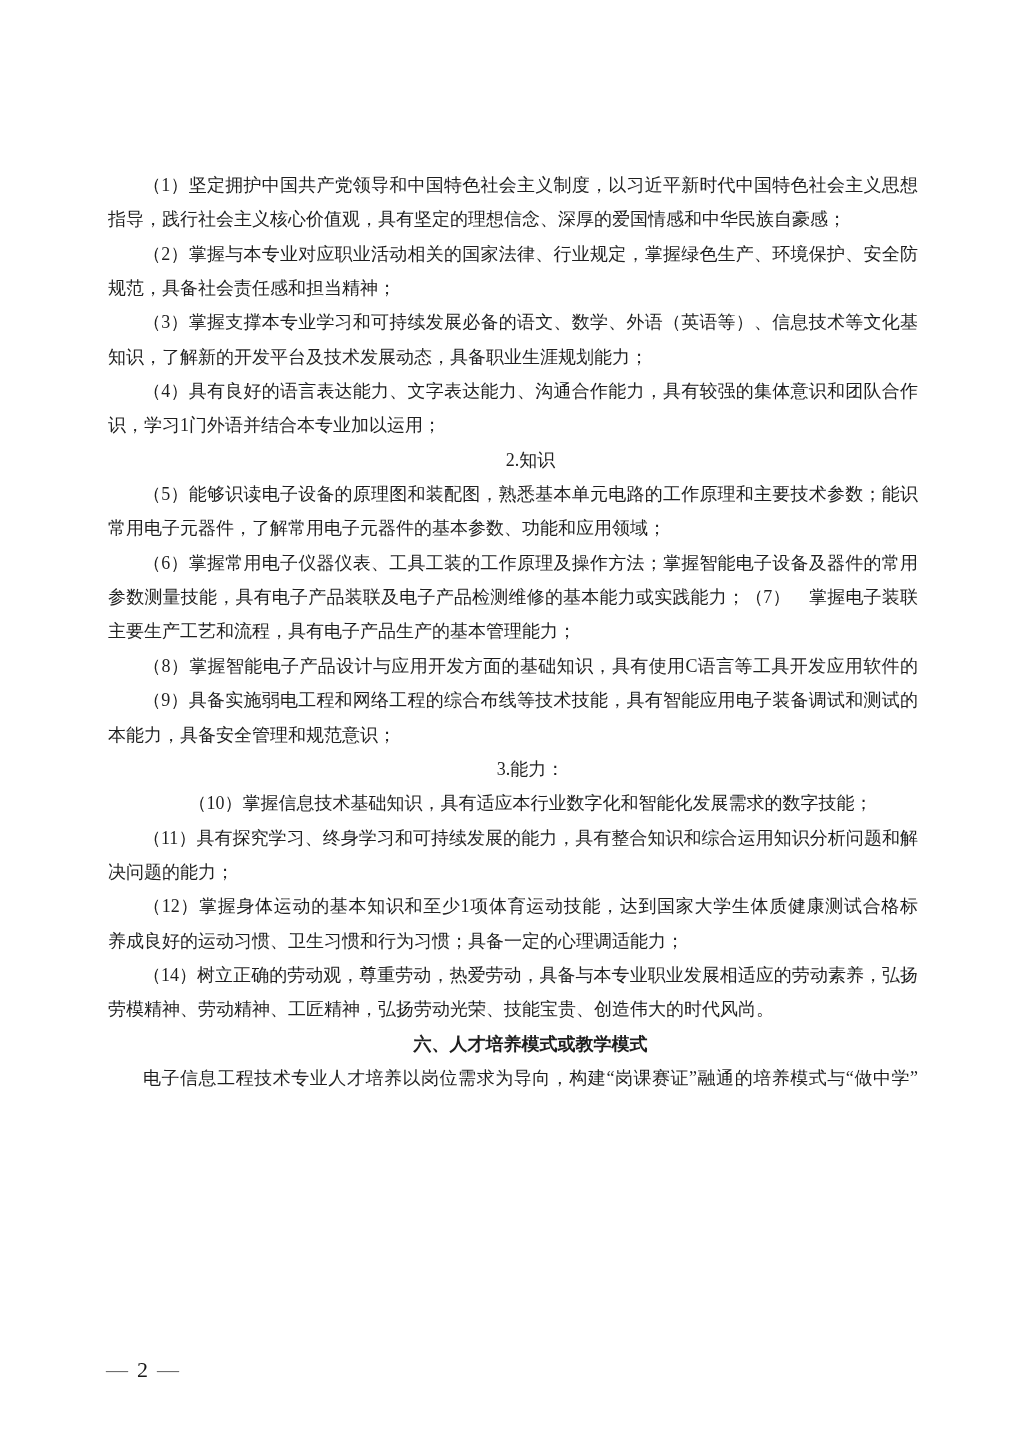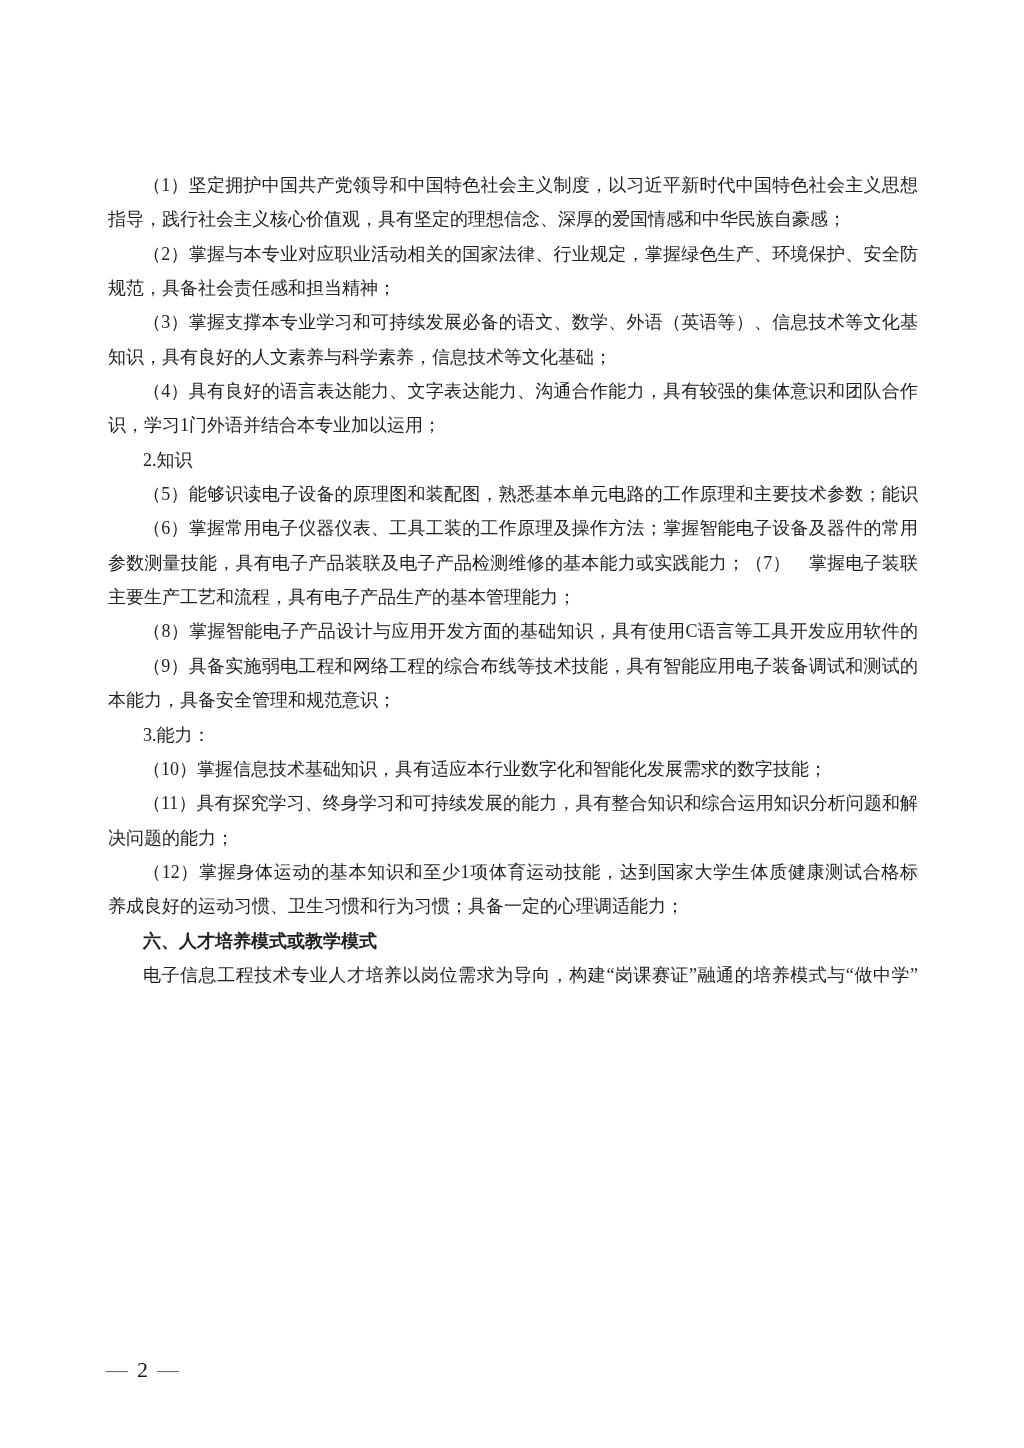--- a/index.html
+++ b/index.html
@@ -29,20 +29,21 @@
   .line {
     font-size: 18px;
     height: 34.35px;
     line-height: 34.35px;
     white-space: normal;
     overflow: hidden;
     text-align: left;
   }
   .line.indent {
     text-indent: 35px;
+    text-align: center;
   }
   .line.just {
     text-align: justify;
     text-align-last: justify;
   }
   .line.bold {
     font-weight: 700;
   }
   .footer {
     position: absolute;
@@ -69,37 +70,40 @@
 </head>
 <body>
 
 <div class="page">
   <main class="content">
       <div class="line indent just">（1）坚定拥护中国共产党领导和中国特色社会主义制度，以习近平新时代中国特色社会主义思想为</div>
       <div class="line">指导，践行社会主义核心价值观，具有坚定的理想信念、深厚的爱国情感和中华民族自豪感；</div>
       <div class="line indent just">（2）掌握与本专业对应职业活动相关的国家法律、行业规定，掌握绿色生产、环境保护、安全防护、</div>
       <div class="line">规范，具备社会责任感和担当精神；</div>
       <div class="line indent just">（3）掌握支撑本专业学习和可持续发展必备的语文、数学、外语（英语等）、信息技术等文化基础</div>
-      <div class="line">知识，具有良好的人文素养与科学素养，信息技术等文化基础；</div>
+      <div class="line">知识，了解新的开发平台及技术发展动态，具备职业生涯规划能力；</div>
       <div class="line indent just">（4）具有良好的语言表达能力、文字表达能力、沟通合作能力，具有较强的集体意识和团队合作意</div>
       <div class="line">识，学习1门外语并结合本专业加以运用；</div>
       <div class="line indent">2.知识</div>
       <div class="line indent just">（5）能够识读电子设备的原理图和装配图，熟悉基本单元电路的工作原理和主要技术参数；能识别</div>
+      <div class="line">常用电子元器件，了解常用电子元器件的基本参数、功能和应用领域；</div>
       <div class="line indent just">（6）掌握常用电子仪器仪表、工具工装的工作原理及操作方法；掌握智能电子设备及器件的常用电</div>
       <div class="line just">参数测量技能，具有电子产品装联及电子产品检测维修的基本能力或实践能力；（7）　掌握电子装联的</div>
       <div class="line">主要生产工艺和流程，具有电子产品生产的基本管理能力；</div>
       <div class="line indent just">（8）掌握智能电子产品设计与应用开发方面的基础知识，具有使用C语言等工具开发应用软件的能</div>
       <div class="line indent just">（9）具备实施弱电工程和网络工程的综合布线等技术技能，具有智能应用电子装备调试和测试的基</div>
       <div class="line">本能力，具备安全管理和规范意识；</div>
       <div class="line indent">3.能力：</div>
       <div class="line indent">（10）掌握信息技术基础知识，具有适应本行业数字化和智能化发展需求的数字技能；</div>
       <div class="line indent just">（11）具有探究学习、终身学习和可持续发展的能力，具有整合知识和综合运用知识分析问题和解</div>
       <div class="line">决问题的能力；</div>
       <div class="line indent just">（12）掌握身体运动的基本知识和至少1项体育运动技能，达到国家大学生体质健康测试合格标准，</div>
       <div class="line">养成良好的运动习惯、卫生习惯和行为习惯；具备一定的心理调适能力；</div>
+      <div class="line indent just">（14）树立正确的劳动观，尊重劳动，热爱劳动，具备与本专业职业发展相适应的劳动素养，弘扬</div>
+      <div class="line">劳模精神、劳动精神、工匠精神，弘扬劳动光荣、技能宝贵、创造伟大的时代风尚。</div>
       <div class="line indent bold">六、人才培养模式或教学模式</div>
       <div class="line indent just">电子信息工程技术专业人才培养以岗位需求为导向，构建“岗课赛证”融通的培养模式与“做中学”</div>
     </main>
 
   <div class="footer">
     <span class="dash">—</span>
     <span class="pnum">2</span>
     <span class="dash">—</span>
   </div>
 </div>

